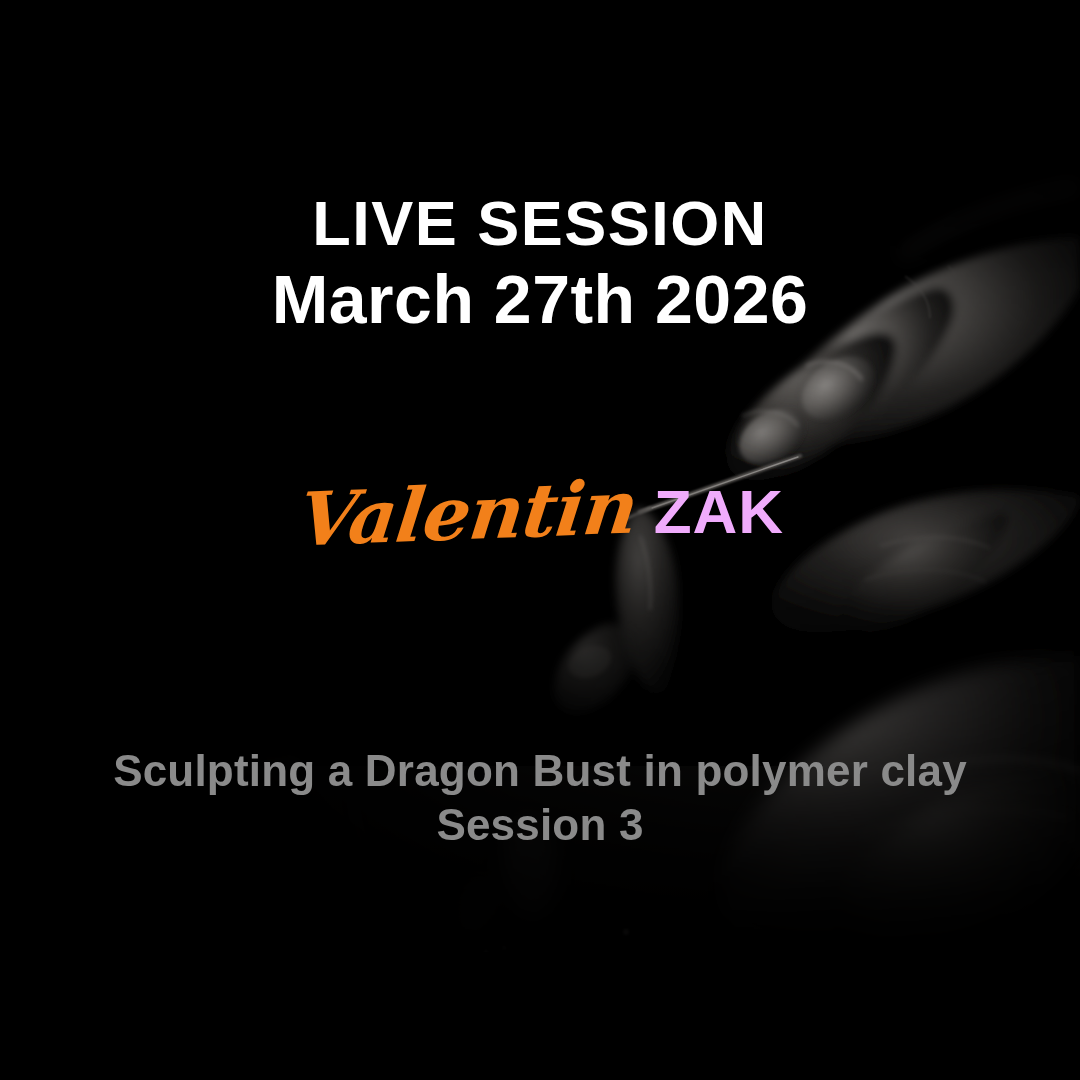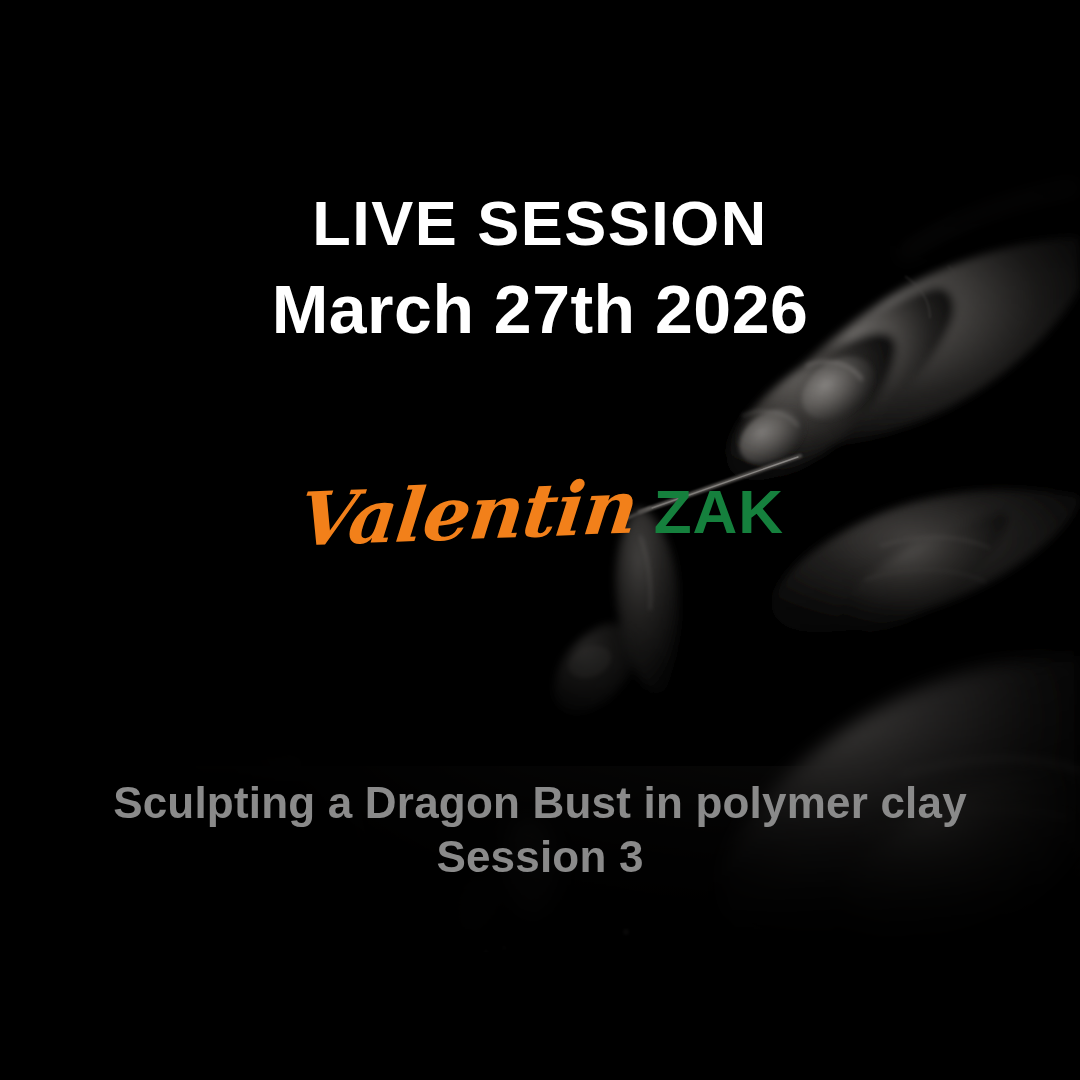--- a/index.html
+++ b/index.html
@@ -65,21 +65,21 @@
     white-space: nowrap;
   }
   .headline-date {
     display: block;
     color: #ffffff;
     font-family: "Liberation Sans", sans-serif;
     font-weight: 700;
     font-size: 68px;
     letter-spacing: 0.5px;
     line-height: 1.12;
-    margin-top: 16px;
+    margin-top: 6px;
     white-space: nowrap;
   }
 
   .artist-block {
     position: absolute;
     top: 470px;
     left: 0;
     width: 1080px;
     text-align: center;
     white-space: nowrap;
@@ -94,32 +94,32 @@
     font-size: 74px;
     letter-spacing: -1px;
     transform: skewX(-9deg) rotate(-2.2deg);
     transform-origin: center bottom;
     vertical-align: baseline;
     position: relative;
     top: 6px;
   }
   .artist-last {
     display: inline-block;
-    color: #15803d;
+    color: #f0abfc;
     font-family: "Liberation Sans", sans-serif;
     font-weight: 700;
     font-size: 62px;
     letter-spacing: 1px;
     margin-left: 22px;
     vertical-align: baseline;
   }
 
   .subtitle-block {
     position: absolute;
-    top: 776px;
+    top: 744px;
     left: 0;
     width: 1080px;
     text-align: center;
   }
   .subtitle-line {
     display: block;
     color: #8a8a8a;
     font-family: "Liberation Sans", sans-serif;
     font-weight: 700;
     font-size: 44px;

